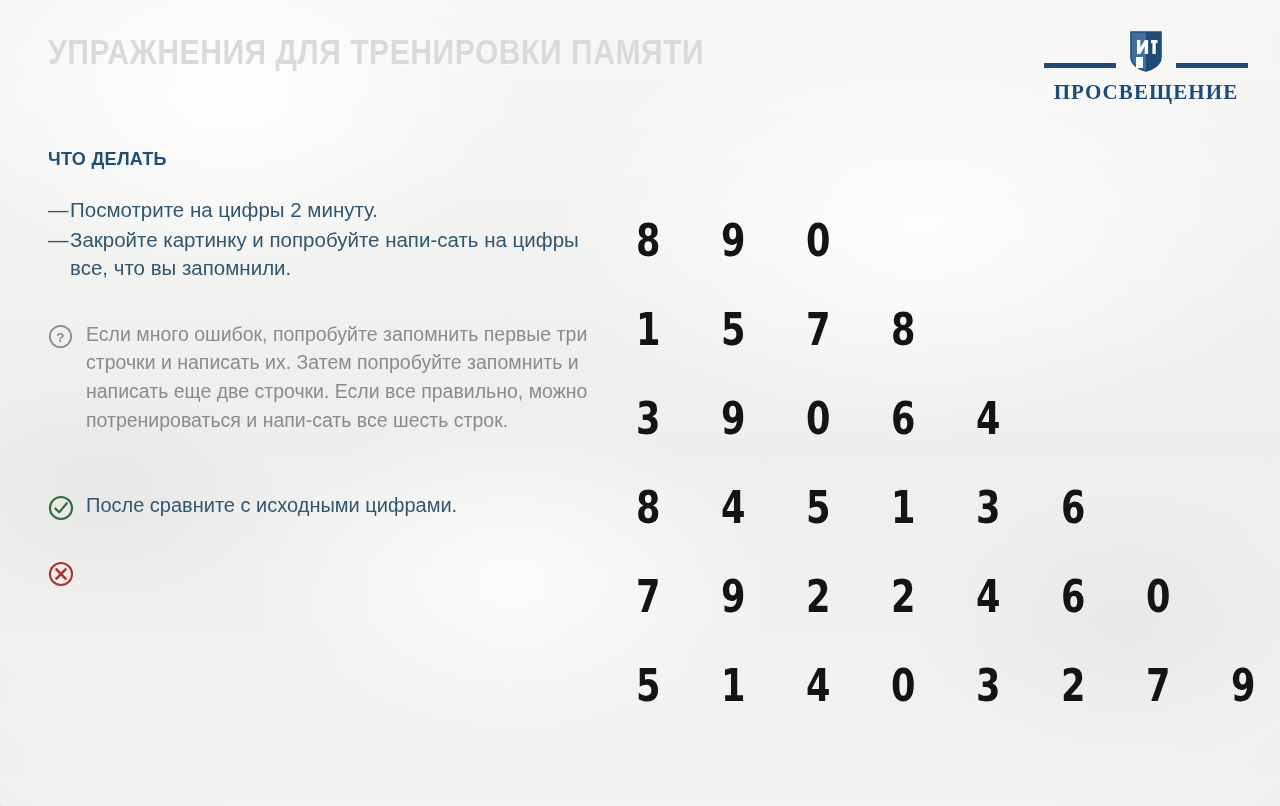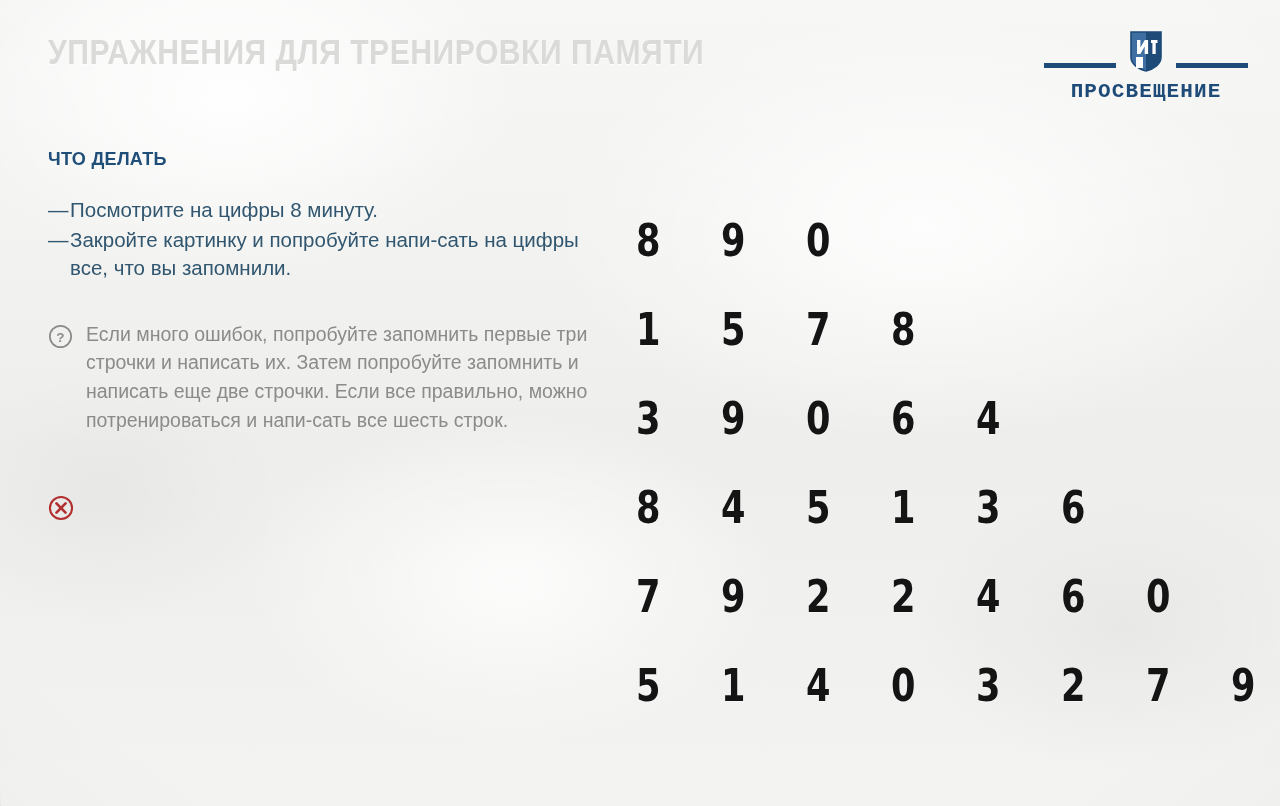--- a/index.html
+++ b/index.html
@@ -80,21 +80,21 @@
   .shield {
     position: absolute;
     left: 50%;
     top: 0;
     width: 32px;
     height: 42px;
     margin-left: -16px;
   }
   .logo-word {
     margin-top: 4px;
-    font-family: Liberation Mono, monospace;
+    font-family: Liberation Serif, serif;
     font-weight: bold;
     font-size: 21px;
     letter-spacing: 1.1px;
     color: #1f4b78;
     white-space: nowrap;
   }
 
   
   .left-col {
     position: absolute;
@@ -195,21 +195,21 @@
     <div class="logo-word">ПРОСВЕЩЕНИЕ</div>
   </div>
 
   <div class="left-col">
 
     <div class="section-head">ЧТО ДЕЛАТЬ</div>
 
     <div class="dash-list">
       <div class="dash-item">
         <span class="dash-mark">—</span>
-        <span class="dash-text">Посмотрите на цифры 8 минуту.</span>
+        <span class="dash-text">Посмотрите на цифры 2 минуту.</span>
       </div>
       <div class="dash-item">
         <span class="dash-mark">—</span>
         <span class="dash-text">Закройте картинку и попробуйте напи-сать на цифры все, что вы запомнили.</span>
       </div>
     </div>
 
     <div class="note-block">
       <span class="note-icon">
         <svg width="25" height="25" viewBox="0 0 24 24">
@@ -217,20 +217,29 @@
           <text x="12" y="17" text-anchor="middle" font-family="Liberation Sans, sans-serif" font-size="13" font-weight="bold" fill="#8b8b8b">?</text>
         </svg>
       </span>
       <span class="note-text">Если много ошибок, попробуйте запомнить первые три строчки и написать их. Затем попробуйте запомнить и написать еще две строчки. Если все правильно, можно потренироваться и напи-сать все шесть строк.</span>
     </div>
 
     <div class="result-block">
       <div class="result-row">
         <span class="result-icon">
           <svg width="26" height="26" viewBox="0 0 24 24">
+            <circle cx="12" cy="12" r="10.2" fill="none" stroke="#2f6b41" stroke-width="1.9"></circle>
+            <path d="M6.8 12.4 L10.3 16 L17.4 7.6" fill="none" stroke="#2f6b41" stroke-width="2" stroke-linecap="round" stroke-linejoin="round"></path>
+          </svg>
+        </span>
+        <span class="result-text">После сравните с исходными цифрами.</span>
+      </div>
+      <div class="result-row">
+        <span class="result-icon">
+          <svg width="26" height="26" viewBox="0 0 24 24">
             <circle cx="12" cy="12" r="10.2" fill="none" stroke="#b22f2f" stroke-width="1.9"></circle>
             <path d="M7.8 7.8 L16.2 16.2 M16.2 7.8 L7.8 16.2" fill="none" stroke="#b22f2f" stroke-width="2.4" stroke-linecap="round"></path>
           </svg>
         </span>
       </div>
     </div>
 
   </div>
 
   <div class="digits">

